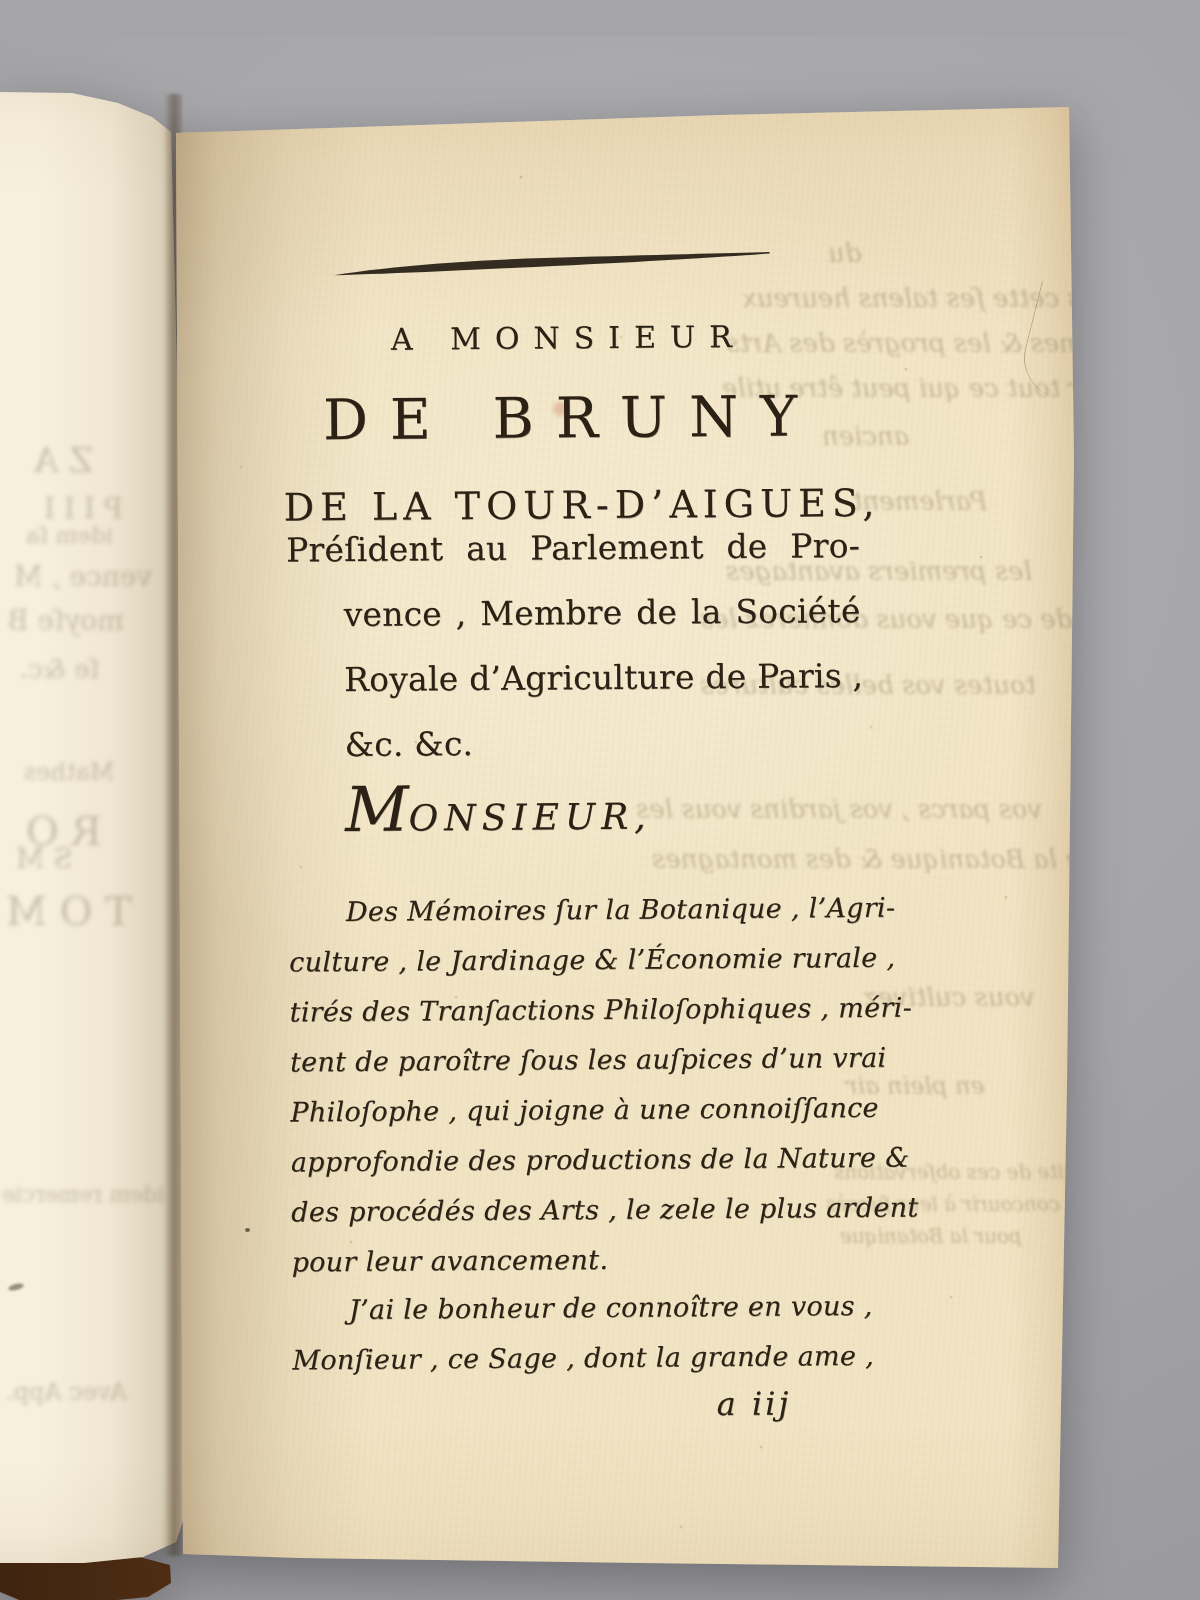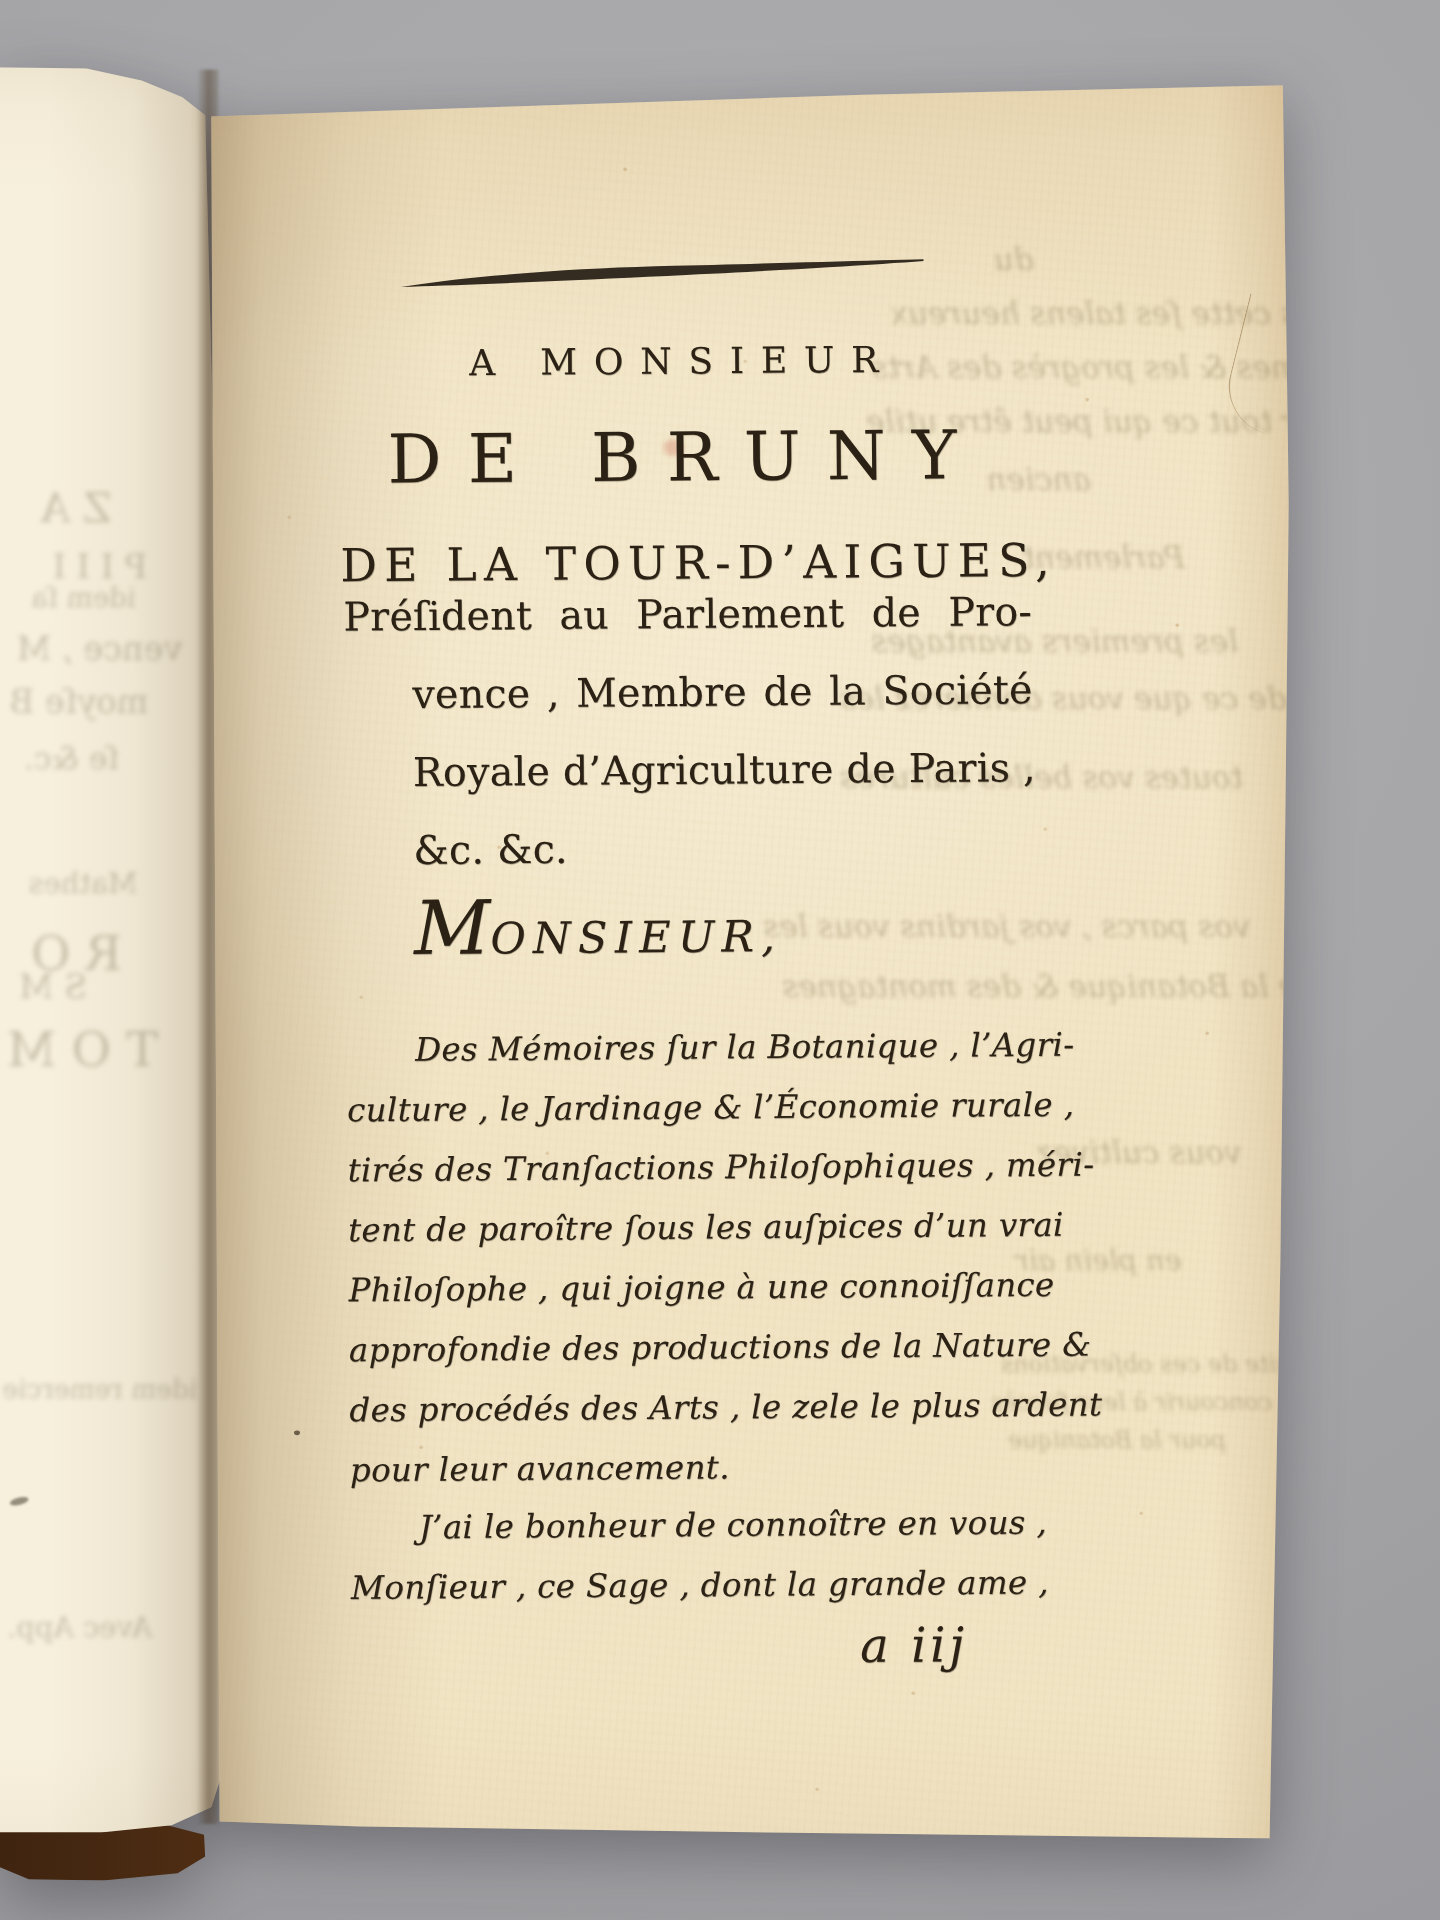--- a/index.html
+++ b/index.html
@@ -3,21 +3,21 @@
 <meta charset="utf-8">
 <title>Page</title>
 <style>
   html,body{margin:0;padding:0;}
   body{
     width:1200px;height:1600px;overflow:hidden;position:relative;
     font-family:"DejaVu Serif","Liberation Serif",serif;
     background:#a5a5a8;
   }
   .scene{position:absolute;inset:0;
-    background:radial-gradient(130% 95% at 52% 28%, #afafb2 0%, #a6a6a9 45%, #96969a 100%);}
+    background:radial-gradient(130% 95% at 52% 28%, #afafb2 0%, #a6a6a9 45%, #96969a 100%);margin-top:36px;}
   .book{position:absolute;inset:0;filter:drop-shadow(0 16px 26px rgba(35,35,42,0.38));}
 
   
   .leather{position:absolute;inset:0;z-index:1;
     clip-path:polygon(0px 1500px,40px 1506px,120px 1516px,170px 1529px,171px 1547px,148px 1561px,86px 1567px,24px 1566px,0px 1556px);
     background:linear-gradient(90deg,#3f2410 0%,#6e4018 45%,#8a5424 80%,#955d28 100%);}
 
   
   .page-left{position:absolute;inset:0;z-index:2;
     clip-path:polygon(0px 56px,72px 57px,118px 67px,152px 81px,171px 96px,179px 420px,184px 980px,186px 1475px,176px 1506px,143px 1521px,84px 1527px,0px 1527px);
@@ -108,21 +108,21 @@
   .i1{left:345px;top:858px;width:517px;}
   .i2{left:288px;top:908px;width:574px;}
   .i3{left:288px;top:958px;width:574px;}
   .i4{left:288px;top:1008px;width:574px;}
   .i5{left:288px;top:1058px;width:574px;}
   .i6{left:288px;top:1108px;width:574px;}
   .i7{left:288px;top:1158px;width:574px;}
   .i8{left:288px;top:1208px;}
   .i9{left:345px;top:1256px;width:517px;}
   .i10{left:288px;top:1306px;width:574px;}
-  .sig{position:absolute;left:712px;top:1350px;font-style:italic;font-size:40px;letter-spacing:3px;}
+  .sig{position:absolute;left:712px;top:1350px;font-style:italic;font-size:32px;letter-spacing:3px;}
 </style>
 </head>
 <body>
 
 <div class="scene">
   <div class="book">
 
     <div class="leather"></div>
 
     <div class="page-left">

